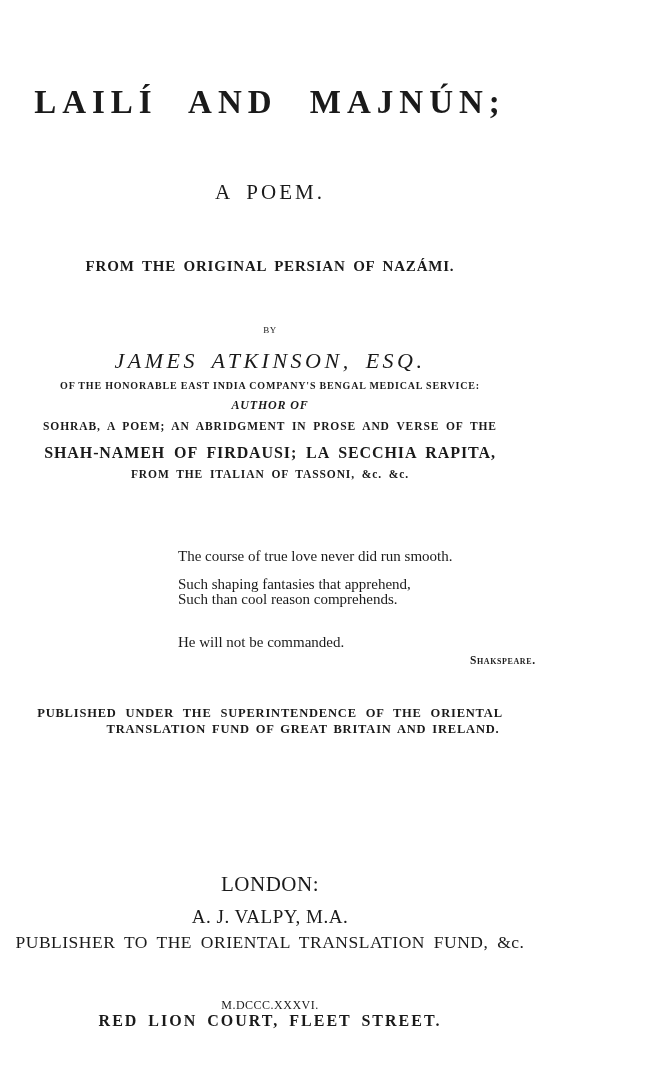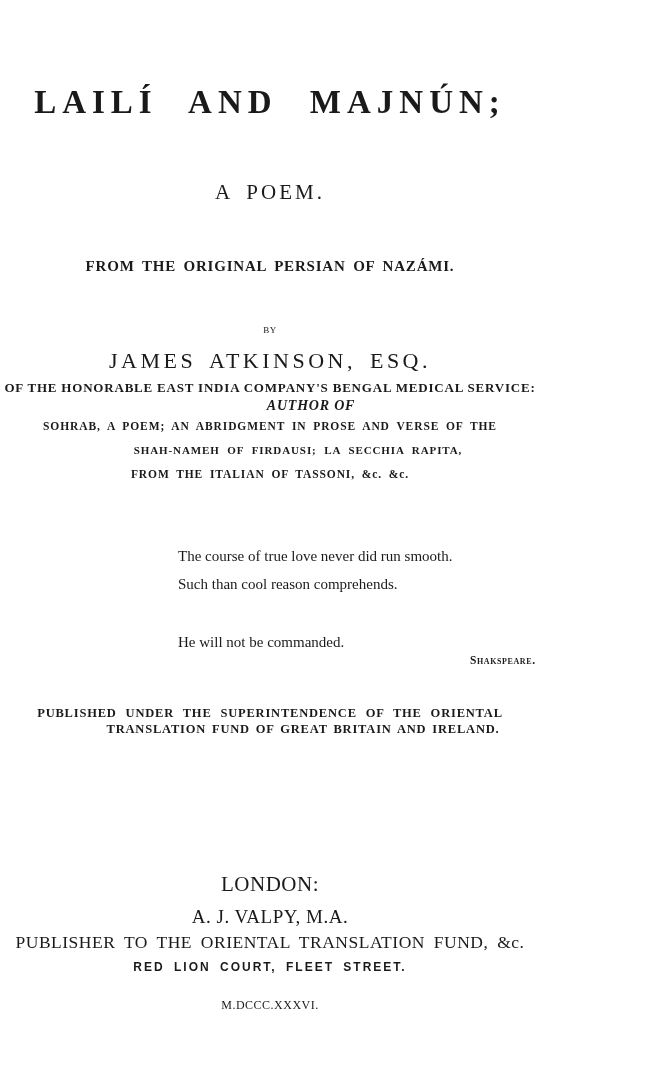--- a/index.html
+++ b/index.html
@@ -2,40 +2,40 @@
 <html><head>
 <meta charset="utf-8">
 <style>
   html, body { margin: 0; padding: 0; background: #ffffff; }
   body { width: 670px; height: 1091px; position: relative; overflow: hidden; color: #1a1a1a; font-family: "DejaVu Serif", serif; }
   .line { position: absolute; left: 0; width: 540px; text-align: center; white-space: nowrap; }
   .title { top: 84px; font-size: 33px; font-weight: bold; letter-spacing: 6px; word-spacing: 18px; font-family: "Liberation Serif", serif; }
   .subtitle { top: 180px; font-size: 21px; letter-spacing: 3px; word-spacing: 6px; font-family: "Liberation Serif", serif; }
   .from { top: 258px; font-size: 15px; font-weight: bold; letter-spacing: 0.8px; word-spacing: 3px; font-family: "Liberation Serif", serif; }
   .by { top: 325px; font-size: 9px; font-weight: normal; font-family: "Liberation Serif", serif; letter-spacing: 0.5px; }
-  .author { top: 348px; font-size: 22px; letter-spacing: 3.5px; word-spacing: 5px; font-family: "Liberation Serif", serif; }
-  .service { top: 380px; font-size: 13px; font-weight: bold; letter-spacing: 0.8px; font-family: "Liberation Serif", serif; }
-  .authorof { top: 398px; font-size: 14px; font-weight: bold; letter-spacing: 0.8px; font-family: "Liberation Serif", serif; font-style: italic; padding-left: 41px; }
+  .author { top: 348px; font-size: 22px; letter-spacing: 3.5px; word-spacing: 5px; font-family: "Liberation Serif", serif; font-style: italic; }
+  .service { top: 380px; font-size: 10px; font-weight: bold; letter-spacing: 0.8px; font-family: "Liberation Serif", serif; }
+  .authorof { top: 398px; font-size: 12px; font-weight: bold; letter-spacing: 0.8px; font-family: "Liberation Serif", serif; font-style: italic; }
   .works1 { top: 420px; font-size: 11.5px; font-weight: bold; letter-spacing: 0.9px; word-spacing: 3px; font-family: "Liberation Serif", serif; }
-  .works2 { top: 444px; font-size: 11px; font-weight: bold; letter-spacing: 0.9px; word-spacing: 4px; font-family: "Liberation Serif", serif; padding-left: 28px; }
+  .works2 { top: 444px; font-size: 16px; font-weight: bold; letter-spacing: 0.9px; word-spacing: 4px; font-family: "Liberation Serif", serif; }
   .works3 { top: 468px; font-size: 11.5px; font-weight: bold; letter-spacing: 0.9px; word-spacing: 3px; font-family: "Liberation Serif", serif; }
 
   .quote { position: absolute; left: 178px; font-family: "Liberation Serif", serif; font-size: 15px; white-space: nowrap; }
   .q1 { top: 548px; }
   .q2 { top: 577px; line-height: 15px; }
   .q3 { top: 634px; }
   .attr { position: absolute; left: 470px; top: 654px; font-family: "Liberation Serif", serif; font-size: 11.5px; font-weight: bold; letter-spacing: 0.6px; font-variant: small-caps; }
 
   .pub1 { top: 706px; font-size: 12.5px; font-weight: bold; letter-spacing: 0.8px; word-spacing: 5px; font-family: "Liberation Serif", serif; }
   .pub2 { top: 722px; font-size: 12.5px; font-weight: bold; letter-spacing: 0.8px; word-spacing: 2px; font-family: "Liberation Serif", serif; margin-left: 33px; }
 
   .london { top: 872px; font-size: 21px; letter-spacing: 0.5px; font-family: "Liberation Serif", serif; }
   .valpy { top: 906px; font-size: 19px; letter-spacing: 0.5px; font-family: Liberation Serif, serif; }
   .publisher { top: 932px; font-size: 17.5px; letter-spacing: 0.5px; word-spacing: 4px; font-family: "Liberation Serif", serif; }
-  .address { top: 960px; font-size: 12px; font-weight: bold; letter-spacing: 2px; word-spacing: 4px; font-family: Liberation Sans, sans-serif; }
+  .address { top: 1012px; font-size: 16px; font-weight: bold; letter-spacing: 2px; word-spacing: 4px; font-family: Liberation Serif, serif; }
   .date { top: 998px; font-size: 12px; font-weight: normal; letter-spacing: 0.5px; font-family: "Liberation Serif", serif; }
 </style>
 </head>
 <body>
 
 <div>
   <div class="line title">LAILÍ AND MAJNÚN;</div>
   <div class="line subtitle">A POEM.</div>
   <div class="line from">FROM THE ORIGINAL PERSIAN OF NAZÁMI.</div>
   <div class="line by">BY</div>
@@ -43,20 +43,21 @@
   <div class="line service">OF THE HONORABLE EAST INDIA COMPANY'S BENGAL MEDICAL SERVICE:</div>
   <div class="line authorof">AUTHOR OF</div>
   <div class="line works1">SOHRAB, A POEM; AN ABRIDGMENT IN PROSE AND VERSE OF THE</div>
   <div class="line works2">SHAH-NAMEH OF FIRDAUSI; LA SECCHIA RAPITA,</div>
   <div class="line works3">FROM THE ITALIAN OF TASSONI, &amp;c. &amp;c.</div>
 </div>
 
 <div>
   <div class="quote q1">The course of true love never did run smooth.</div>
   <div class="quote q2">
+    <div>Such shaping fantasies that apprehend,</div>
     <div>Such than cool reason comprehends.</div>
   </div>
   <div class="quote q3">He will not be commanded.</div>
   <div class="attr">Shakspeare.</div>
 </div>
 
 <div>
   <div class="line pub1">PUBLISHED UNDER THE SUPERINTENDENCE OF THE ORIENTAL</div>
   <div class="line pub2">TRANSLATION FUND OF GREAT BRITAIN AND IRELAND.</div>
 </div>

